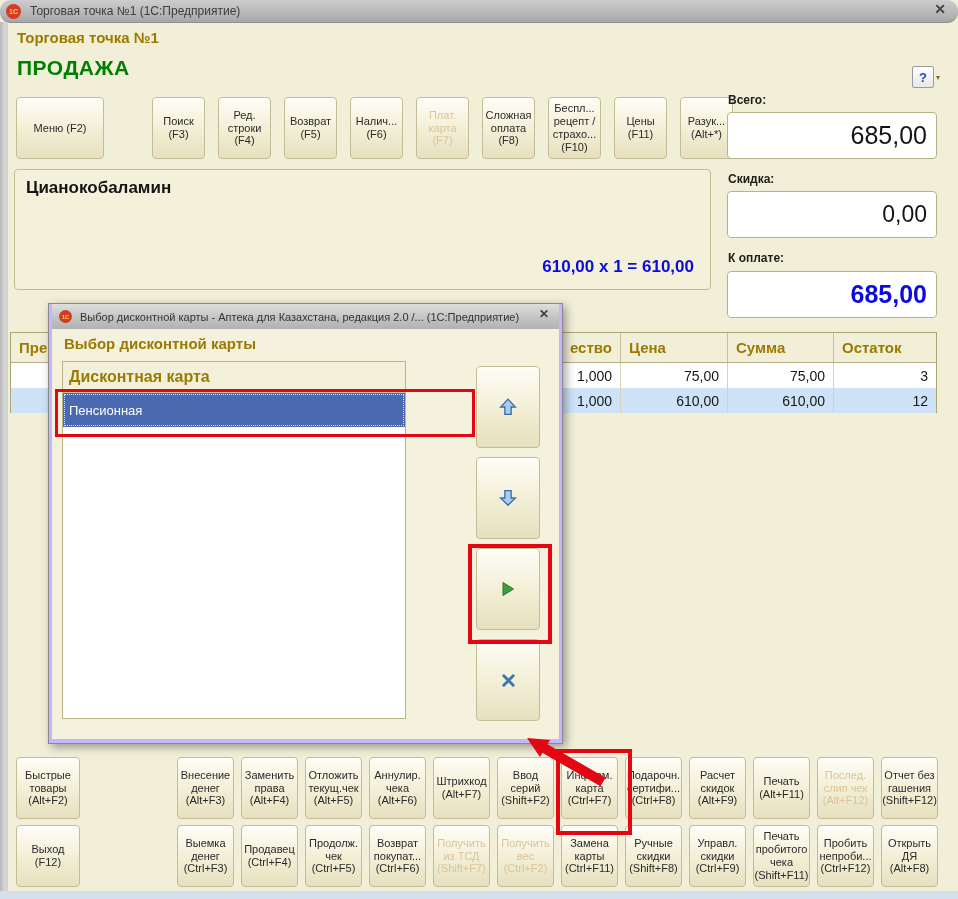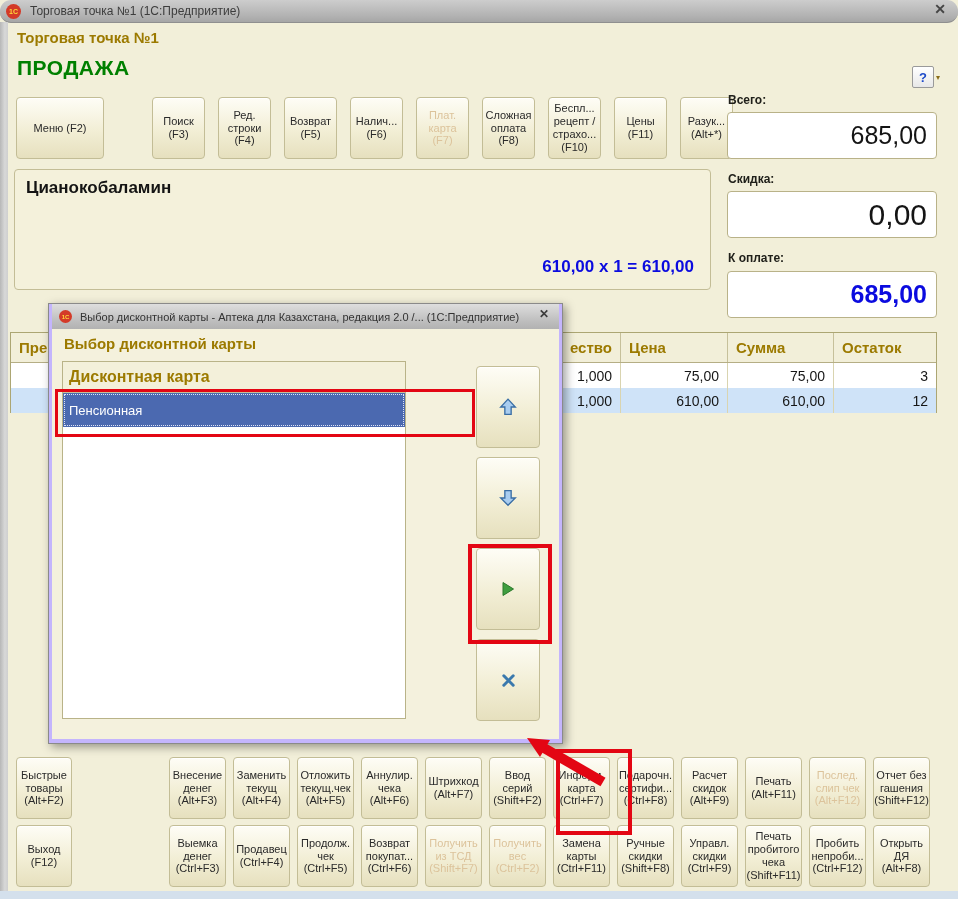--- a/index.html
+++ b/index.html
@@ -27,29 +27,29 @@
   .btn{background:linear-gradient(#fefdf6,#f2eed5 55%,#e6e0be);border:1px solid #c3bd96;border-radius:4px;
     color:#2a2a2a;font-family:"Liberation Sans",sans-serif;font-size:11px;line-height:1.18;text-align:center;
     display:flex;align-items:center;justify-content:center;box-sizing:border-box;padding:2px 1px;
     box-shadow:inset 0 1px 0 #fff;cursor:default;overflow:hidden;}
   .btn.disabled{color:#dcc39b;}
   .top-toolbar{position:absolute;left:16px;top:97px;display:flex;gap:13px;}
   .top-toolbar .btn{width:53px;height:62px;}
   .top-toolbar .btn.wide{width:88px;margin-right:35px;}
   .bottom-row{position:absolute;left:16px;display:flex;gap:7px;}
   .bottom-row .btn{width:57px;height:62px;}
-  .bottom-row .btn.first{width:56px;margin-right:90px;}
+  .bottom-row .btn.first{width:64px;margin-right:90px;}
   .row1{top:757px;} .row2{top:825px;}
   
   .tot-label{position:absolute;left:728px;font-size:12px;font-weight:bold;color:#20201a;}
   .tot-field{position:absolute;left:727px;width:210px;height:47px;background:#fff;border:1px solid #b9b288;
     border-radius:4px;box-sizing:border-box;display:flex;align-items:center;justify-content:flex-end;
     padding-right:9px;font-size:25px;color:#141414;}
   .l-total{top:93px;} .f-total{top:112px;}
-  .l-disc{top:172px;} .f-disc{top:191px;font-size:30px;}
+  .l-disc{top:172px;} .f-disc{top:191px;font-size:23px;}
   .l-due{top:251px;}  .f-due{top:271px;color:var(--blue-value);font-weight:bold;}
   
   .product-box{position:absolute;left:14px;top:169px;width:697px;height:121px;background:#f4f1db;
     border:1px solid #c3bd96;border-radius:4px;box-sizing:border-box;}
   .product-name{position:absolute;left:11px;top:8px;font-size:17px;font-weight:bold;color:#141414;}
   .product-calc{position:absolute;right:16px;bottom:12px;font-size:17px;font-weight:bold;color:var(--blue-value);}
   
   .sale-table{position:absolute;left:10px;top:332px;width:927px;border:1px solid #aca673;border-bottom:none;box-sizing:border-box;}
   .thead,.trow{display:grid;grid-template-columns:433px 177px 107px 106px 102px;}
   .thead{height:29px;background:#f2efd9;border-bottom:1px solid #b5ae85;}
@@ -155,21 +155,21 @@
       <div class="td">1,000</div>
       <div class="td">610,00</div>
       <div class="td">610,00</div>
       <div class="td">12</div>
     </div>
   </div>
 
   <div class="bottom-row row1">
     <button class="btn first">Быстрые товары (Alt+F2)</button>
     <button class="btn">Внесение денег (Alt+F3)</button>
-    <button class="btn">Заменить текущ (Alt+F4)</button>
+    <button class="btn">Заменить права (Alt+F4)</button>
     <button class="btn">Отложить текущ.чек (Alt+F5)</button>
     <button class="btn">Аннулир. чека (Alt+F6)</button>
     <button class="btn">Штрихкод (Alt+F7)</button>
     <button class="btn">Ввод серий (Shift+F2)</button>
     <button class="btn">Информ. карта (Ctrl+F7)</button>
     <button class="btn">Подарочн. сертифи... (Ctrl+F8)</button>
     <button class="btn">Расчет скидок (Alt+F9)</button>
     <button class="btn">Печать (Alt+F11)</button>
     <button class="btn disabled">Послед. слип чек (Alt+F12)</button>
     <button class="btn">Отчет без гашения (Shift+F12)</button>

